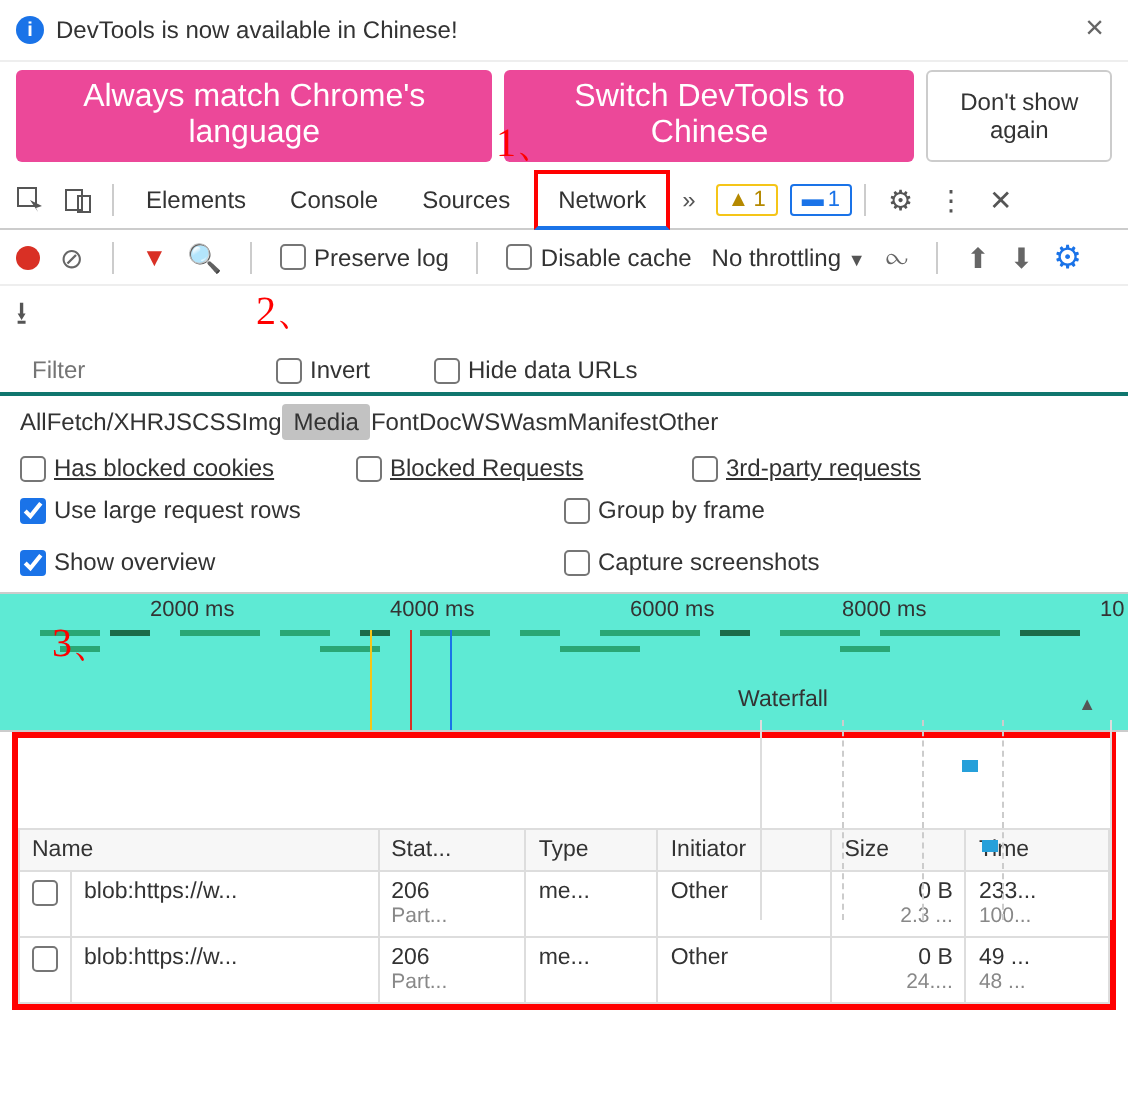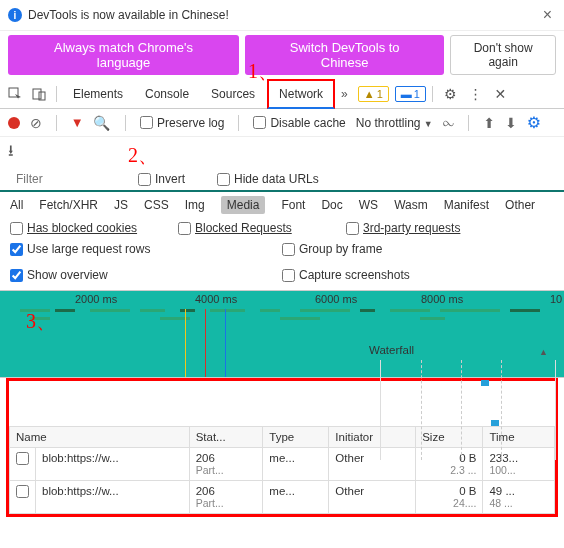--- a/index.html
+++ b/index.html
@@ -5,21 +5,21 @@
   * { box-sizing: border-box; margin: 0; padding: 0; font-family: "Segoe UI", Arial, sans-serif; }
   body { width: 564px; height: 548px; background: #fff; font-size: 12px; color: #333; position: relative; overflow: hidden; }
   
   
   .infobar { display: flex; align-items: center; padding: 6px 8px; gap: 6px; border-bottom: 1px solid #eee; }
   .info-icon-circle { width: 14px; height: 14px; border-radius: 50%; background: #1a73e8; color: #fff; display: flex; align-items: center; justify-content: center; font-size: 10px; font-weight: bold; }
   .infobar .msg { flex: 1; color: #333; }
   .close-x { font-size: 16px; color: #666; cursor: pointer; padding: 0 4px; }
   
   .btnbar { padding: 4px 8px; display: flex; gap: 6px; }
-  .btn-blue { background: #d946ef; color: #fff; border: none; padding: 5px 26px; border-radius: 3px; font-size: 13px; font-weight: 500; cursor: pointer; }
+  .btn-blue { background: #ec4899; color: #fff; border: none; padding: 5px 26px; border-radius: 3px; font-size: 16px; font-weight: 500; cursor: pointer; }
   .btn-plain { background: #fff; border: 1px solid #ccc; padding: 5px 10px; border-radius: 3px; font-size: 12px; cursor: pointer; color: #333; }
   
   
   .tabs { display: flex; align-items: center; border-bottom: 1px solid #ccc; padding: 0 4px; height: 30px; gap: 2px; }
   .tab-icon { width: 22px; display: flex; align-items: center; justify-content: center; color: #555; font-size: 14px; }
   .tab-sep { width: 1px; height: 16px; background: #ccc; margin: 0 4px; }
   .tab { padding: 6px 10px; color: #333; cursor: pointer; }
   .tab.active { border: 2.5px solid #f00; border-bottom: 2px solid #1a73e8; }
   .tabs .chev { color: #555; padding: 0 4px; }
   .badge-row { display: flex; gap: 6px; margin-left: 4px; }
@@ -39,33 +39,33 @@
   .gearblue { color: #1a73e8; font-size: 16px; }
   
   .toolbar2 { padding: 2px 8px; }
   .dl { color: #555; font-size: 16px; }
   
   
   .filterrow { display: flex; align-items: center; padding: 4px 16px; gap: 32px; border-bottom: 2px solid #0f766e; }
   .filter-input { border: none; outline: none; color: #888; font-size: 12px; width: 90px; }
   
   
-  .types { display: flex; gap: 16px; padding: 4px 10px; color: #333; align-items: center; }
+  .types { display: flex; gap: 0; padding: 4px 10px; color: #333; align-items: center; }
   .chip { cursor: pointer; }
   .chip.sel { background: #c2c2c2; padding: 2px 6px; border-radius: 2px; }
   
   
   .optrow { display: flex; padding: 3px 10px; gap: 18px; text-decoration: underline; }
   .optrow .cb { min-width: 150px; }
   .optrow2 { display: flex; padding: 4px 10px 8px; }
   .optcol { flex: 1; }
   .checked { accent-color: #1a73e8; }
   
   
-  .timeline { border-top: 1px solid #ccc; border-bottom: 1px solid #ccc; height: 88px; position: relative; overflow: hidden; background: #14b8a6; }
+  .timeline { border-top: 1px solid #ccc; border-bottom: 1px solid #ccc; height: 70px; position: relative; overflow: hidden; background: #5eead4; }
   .tmarks { display: flex; position: absolute; top: 2px; left: 0; right: 0; }
   .tmark { position: absolute; font-size: 11px; color: #333; }
   .bars { position: absolute; top: 18px; left: 0; right: 0; height: 48px; }
   .bar { position: absolute; height: 3px; background: #2aa775; }
   .bar.b { background: #1c6b49; }
   .vline { position: absolute; top: 18px; bottom: 0; width: 1px; }
   .vline.yellow { background: #f5c518; }
   .vline.red { background: #d93025; }
   .vline.blue { background: #1a73e8; }
   

